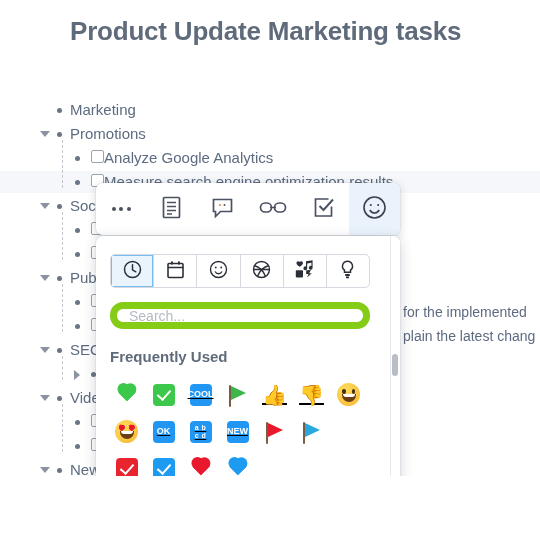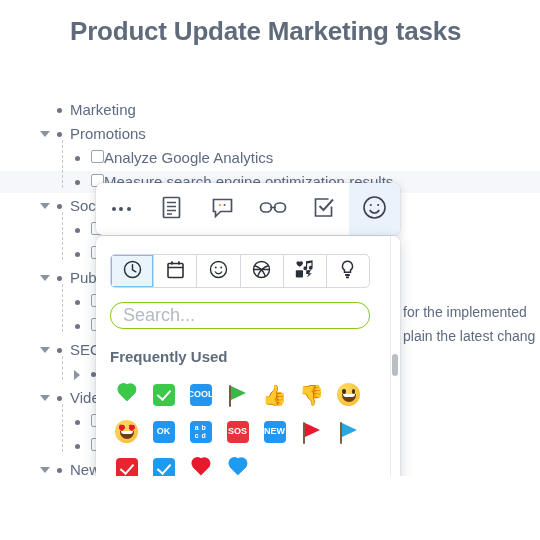--- a/index.html
+++ b/index.html
@@ -77,43 +77,43 @@
   }
   .cat-tab {
     flex:1; display:flex; align-items:center; justify-content:center;
     border-right:1px solid #d6dae0; color:#2b3038; box-sizing:border-box;
   }
   .cat-tab:last-child { border-right:0; }
   .cat-tab.active { background:#eaf4fd; box-shadow:inset 0 0 0 1px #79bdf0; }
 
   .search-box {
     position:absolute; left:14px; top:66px; width:260px; height:27px;
-    border:1px solid #84cc16; border-radius:13px; background:#fff;
-    box-sizing:border-box; padding:0 12px; font-size:18px; color:#3b4250;
+    border:7px solid #84cc16; border-radius:13px; background:#fff;
+    box-sizing:border-box; padding:0 12px; font-size:14px; color:#3b4250;
     font-family:"Liberation Sans", sans-serif; outline:none;
   }
   .search-box::placeholder { color:#b4bac3; }
 
   .sec-head {
     position:absolute; left:14px; font-size:15px; font-weight:bold; color:#5f6b7a;
   }
   .sec-head.freq { top:112px; }
   .sec-head.tasks { top:276px;font-family:Liberation Mono, monospace; }
 
   .scroll-track {
     position:absolute; right:0; top:0; width:9px; height:304px;
     border-left:1px solid #e6e9ed; background:#fff;
   }
   .scroll-thumb {
     position:absolute; right:2px; top:118px; width:6px; height:22px;
     border-radius:3px; background:#b9bec6;
   }
 
   .emoji-grid { position:absolute; left:12px; top:140px; width:268px; }
-  .emoji-row { display:flex; height:37px; align-items:flex-end; }
+  .emoji-row { display:flex; height:37px; align-items:flex-end;text-decoration:underline; }
   .emoji-cell {
     width:37px; height:37px; display:flex; align-items:center; justify-content:center;
   }
   .em { display:block; }
 
   
   .sq { width:22px; height:22px; border-radius:4px; display:flex; align-items:center;
         justify-content:center; font-size:9px; font-weight:bold; color:#fff;
         font-family:"Liberation Sans", sans-serif; line-height:1; }
   .sq.abcd { font-size:7px; line-height:7.5px; letter-spacing:.5px; }
@@ -420,23 +420,20 @@
               </span>
             </div>
           </div>
           <div class="emoji-cell">
             <div class="sq em" style="background: rgb(33, 150, 243);">OK</div>
           </div>
           <div class="emoji-cell">
             <div class="sq em abcd" style="background: rgb(33, 150, 243);">a b<br>c d</div>
           </div>
           <div class="emoji-cell">
-            <div class="sq em" style="background: rgb(232, 50, 60);">SOS</div>
-          </div>
-          <div class="emoji-cell">
             <div class="sq em" style="background: rgb(33, 150, 243);">NEW</div>
           </div>
           <div class="emoji-cell">
             <div class="flag em">
               <span class="pole"></span>
               <span class="cloth" style="border-left: 15px solid rgb(232, 25, 44);"></span>
             </div>
           </div>
           <div class="emoji-cell">
             <div class="flag em">

